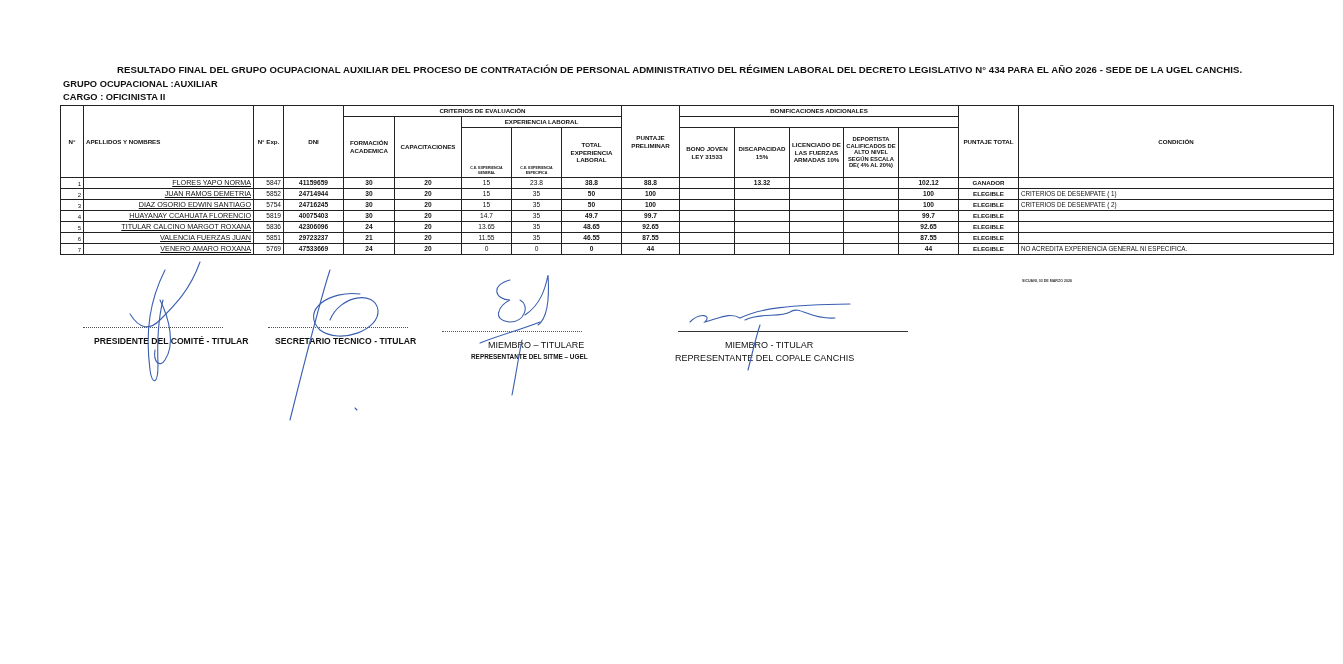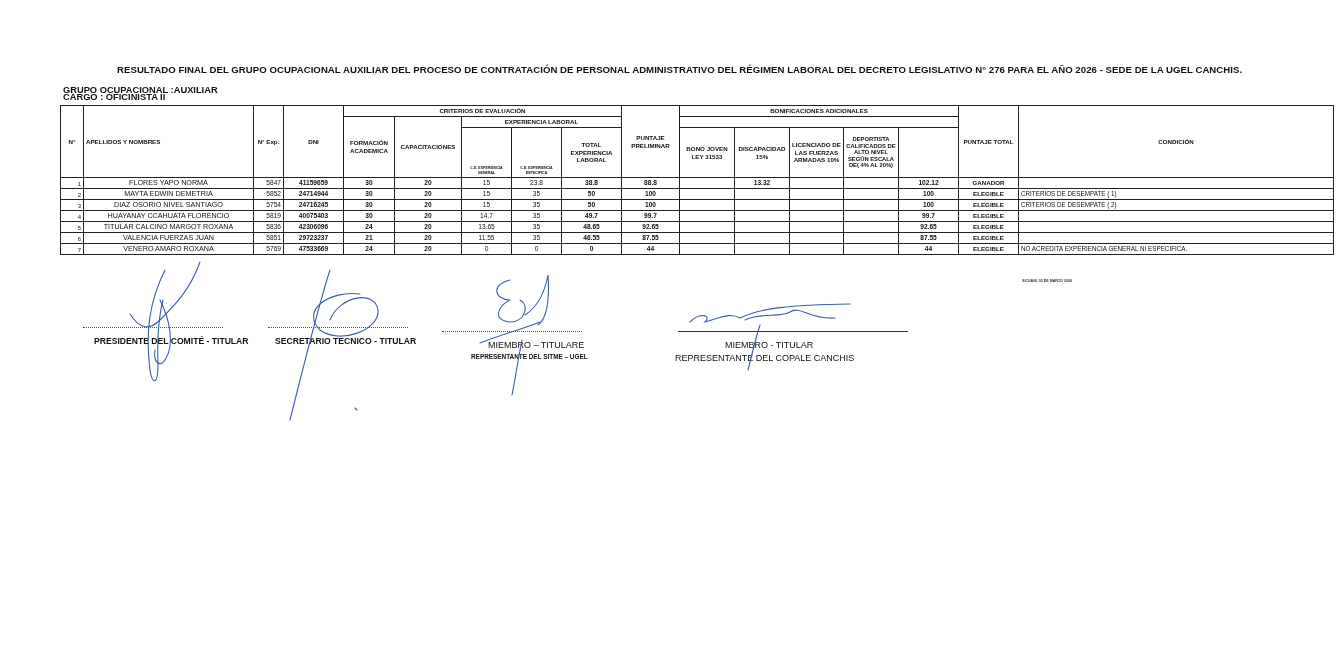--- a/index.html
+++ b/index.html
@@ -1,40 +1,40 @@
 <!DOCTYPE html>
 <html><head>
 <meta charset="utf-8">
 <style>
   html, body { margin:0; padding:0; background:#fff; }
   body { width:1343px; height:664px; position:relative; overflow:hidden; font-family:"Liberation Sans", sans-serif; color:#111; }
   .title { position:absolute; left:117px; top:64px; font-size:9.6px; font-weight:bold; white-space:nowrap; letter-spacing:0.05px; }
-  .sub1 { position:absolute; left:63px; top:79px; font-size:9.3px; font-weight:bold;margin-top:6px; }
+  .sub1 { position:absolute; left:63px; top:79px; font-size:9.3px; font-weight:bold; }
   .sub2 { position:absolute; left:63px; top:92px; font-size:9.3px; font-weight:bold;text-align:center; }
   table.res { position:absolute; left:60px; top:105px; border-collapse:collapse; table-layout:fixed; width:1273px; }
   table.res th, table.res td { border:1px solid #222; padding:0 2px; overflow:hidden; }
   table.res th { font-size:6.2px; font-weight:bold; text-align:center; line-height:1.25; }
   table.res th.tiny { font-size:3.6px; vertical-align:bottom; padding-bottom:2px; }
   table.res td { font-size:6.6px; height:10px; line-height:10px; text-align:center; white-space:nowrap; }
   table.res td.num { font-weight:bold; }
-  table.res td.name { text-align:center; font-size:7.2px; }
+  table.res td.name { text-align:right; font-size:7.2px;text-decoration:underline; }
   table.res td.idx { text-align:right; font-size:6px; vertical-align:bottom; line-height:8px; }
   table.res td.obs { text-align:left; font-size:6.3px; }
   table.res td.cond { font-weight:bold; font-size:6.2px; }
   .datenote { position:absolute; left:1022px; top:279px; font-size:3.6px; font-weight:bold; color:#333; }
   .sigline { position:absolute; border-top:1px dotted #555; height:0; }
   .siglabel { position:absolute; font-size:8.6px; font-weight:bold; white-space:nowrap; text-align:center; }
   .siglabel2 { position:absolute; font-size:6.4px; font-weight:bold; white-space:nowrap; text-align:center; }
   .arial { font-weight:normal; font-size:9px; }
   svg.sig { position:absolute; left:0; top:0; pointer-events:none; }
 </style>
 </head>
 <body>
 
-<div class="title">RESULTADO FINAL  DEL GRUPO OCUPACIONAL AUXILIAR  DEL PROCESO DE CONTRATACIÓN DE PERSONAL ADMINISTRATIVO DEL RÉGIMEN LABORAL  DEL DECRETO LEGISLATIVO  N° 276 PARA EL AÑO 2026 - SEDE DE LA UGEL CANCHIS.</div>
+<div class="title">RESULTADO FINAL  DEL GRUPO OCUPACIONAL AUXILIAR  DEL PROCESO DE CONTRATACIÓN DE PERSONAL ADMINISTRATIVO DEL RÉGIMEN LABORAL  DEL DECRETO LEGISLATIVO  N° 434 PARA EL AÑO 2026 - SEDE DE LA UGEL CANCHIS.</div>
 <div class="sub1">GRUPO OCUPACIONAL :AUXILIAR</div>
 <div class="sub2">CARGO : OFICINISTA II</div>
 
 <table class="res">
   <colgroup>
     <col style="width:23px">
       <col style="width:170px">
       <col style="width:30px">
       <col style="width:60px">
     <col style="width:51px">
@@ -97,41 +97,41 @@
       <td class="num">13.32</td>
       <td></td>
       <td></td>
       <td class="num">102.12</td>
       <td class="cond">GANADOR</td>
       <td class="obs"></td>
     </tr>
 
     <tr>
       <td class="idx">2</td>
-      <td class="name">MAYTA  EDWIN  DEMETRIA</td>
+      <td class="name">JUAN  RAMOS  DEMETRIA</td>
       <td style="text-align:right">5852</td>
       <td class="num">24714944</td>
       <td class="num">30</td>
       <td class="num">20</td>
       <td>15</td>
       <td>35</td>
       <td class="num">50</td>
       <td class="num">100</td>
       <td></td>
       <td class="num"></td>
       <td></td>
       <td></td>
       <td class="num">100</td>
       <td class="cond">ELEGIBLE</td>
       <td class="obs">CRITERIOS DE DESEMPATE ( 1)</td>
     </tr>
 
     <tr>
       <td class="idx">3</td>
-      <td class="name">DIAZ  OSORIO  NIVEL SANTIAGO</td>
+      <td class="name">DIAZ  OSORIO  EDWIN SANTIAGO</td>
       <td style="text-align:right">5754</td>
       <td class="num">24716245</td>
       <td class="num">30</td>
       <td class="num">20</td>
       <td>15</td>
       <td>35</td>
       <td class="num">50</td>
       <td class="num">100</td>
       <td></td>
       <td class="num"></td>

